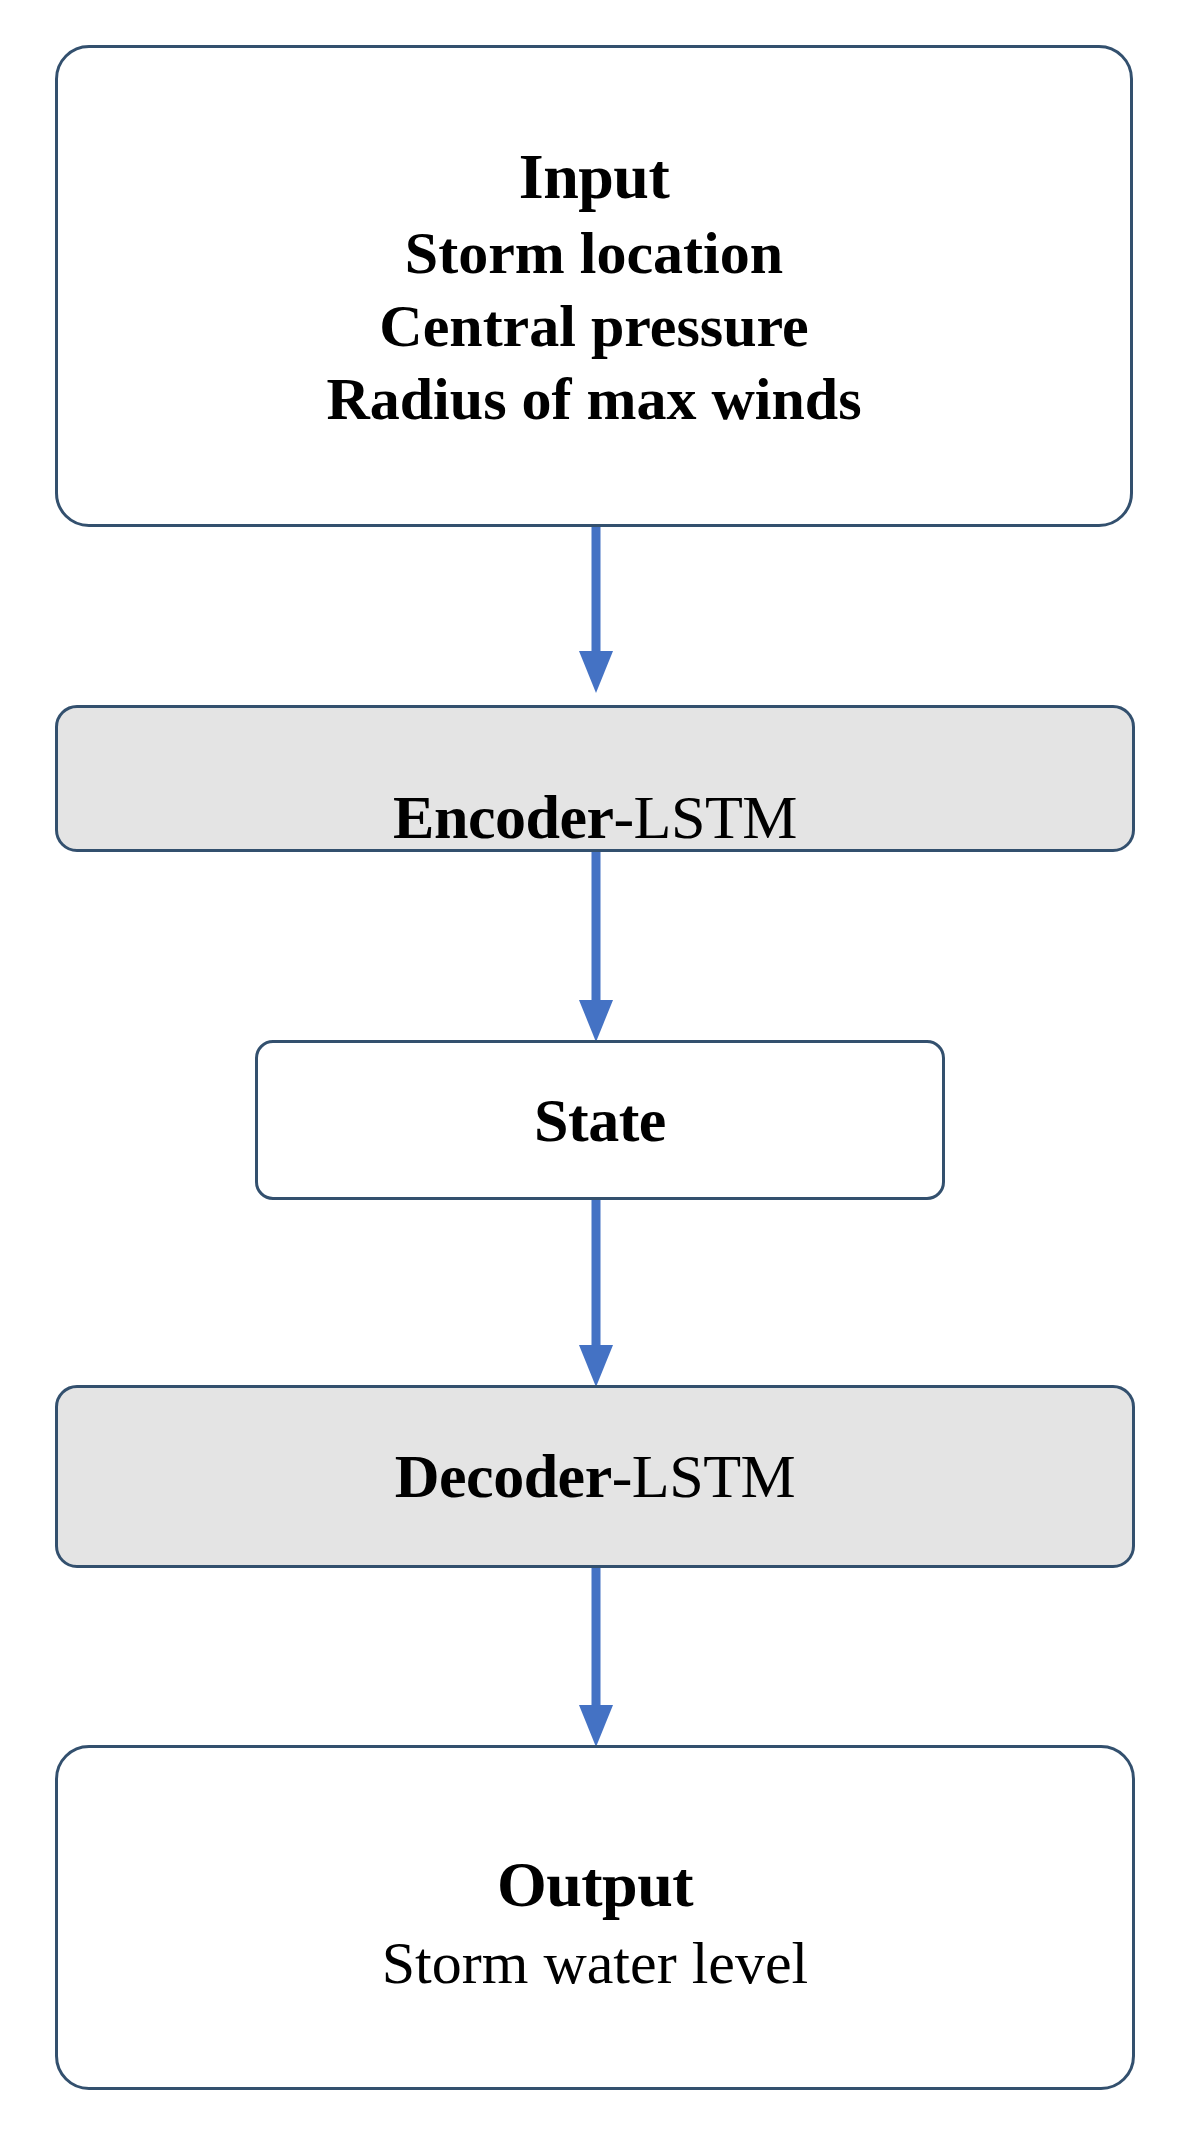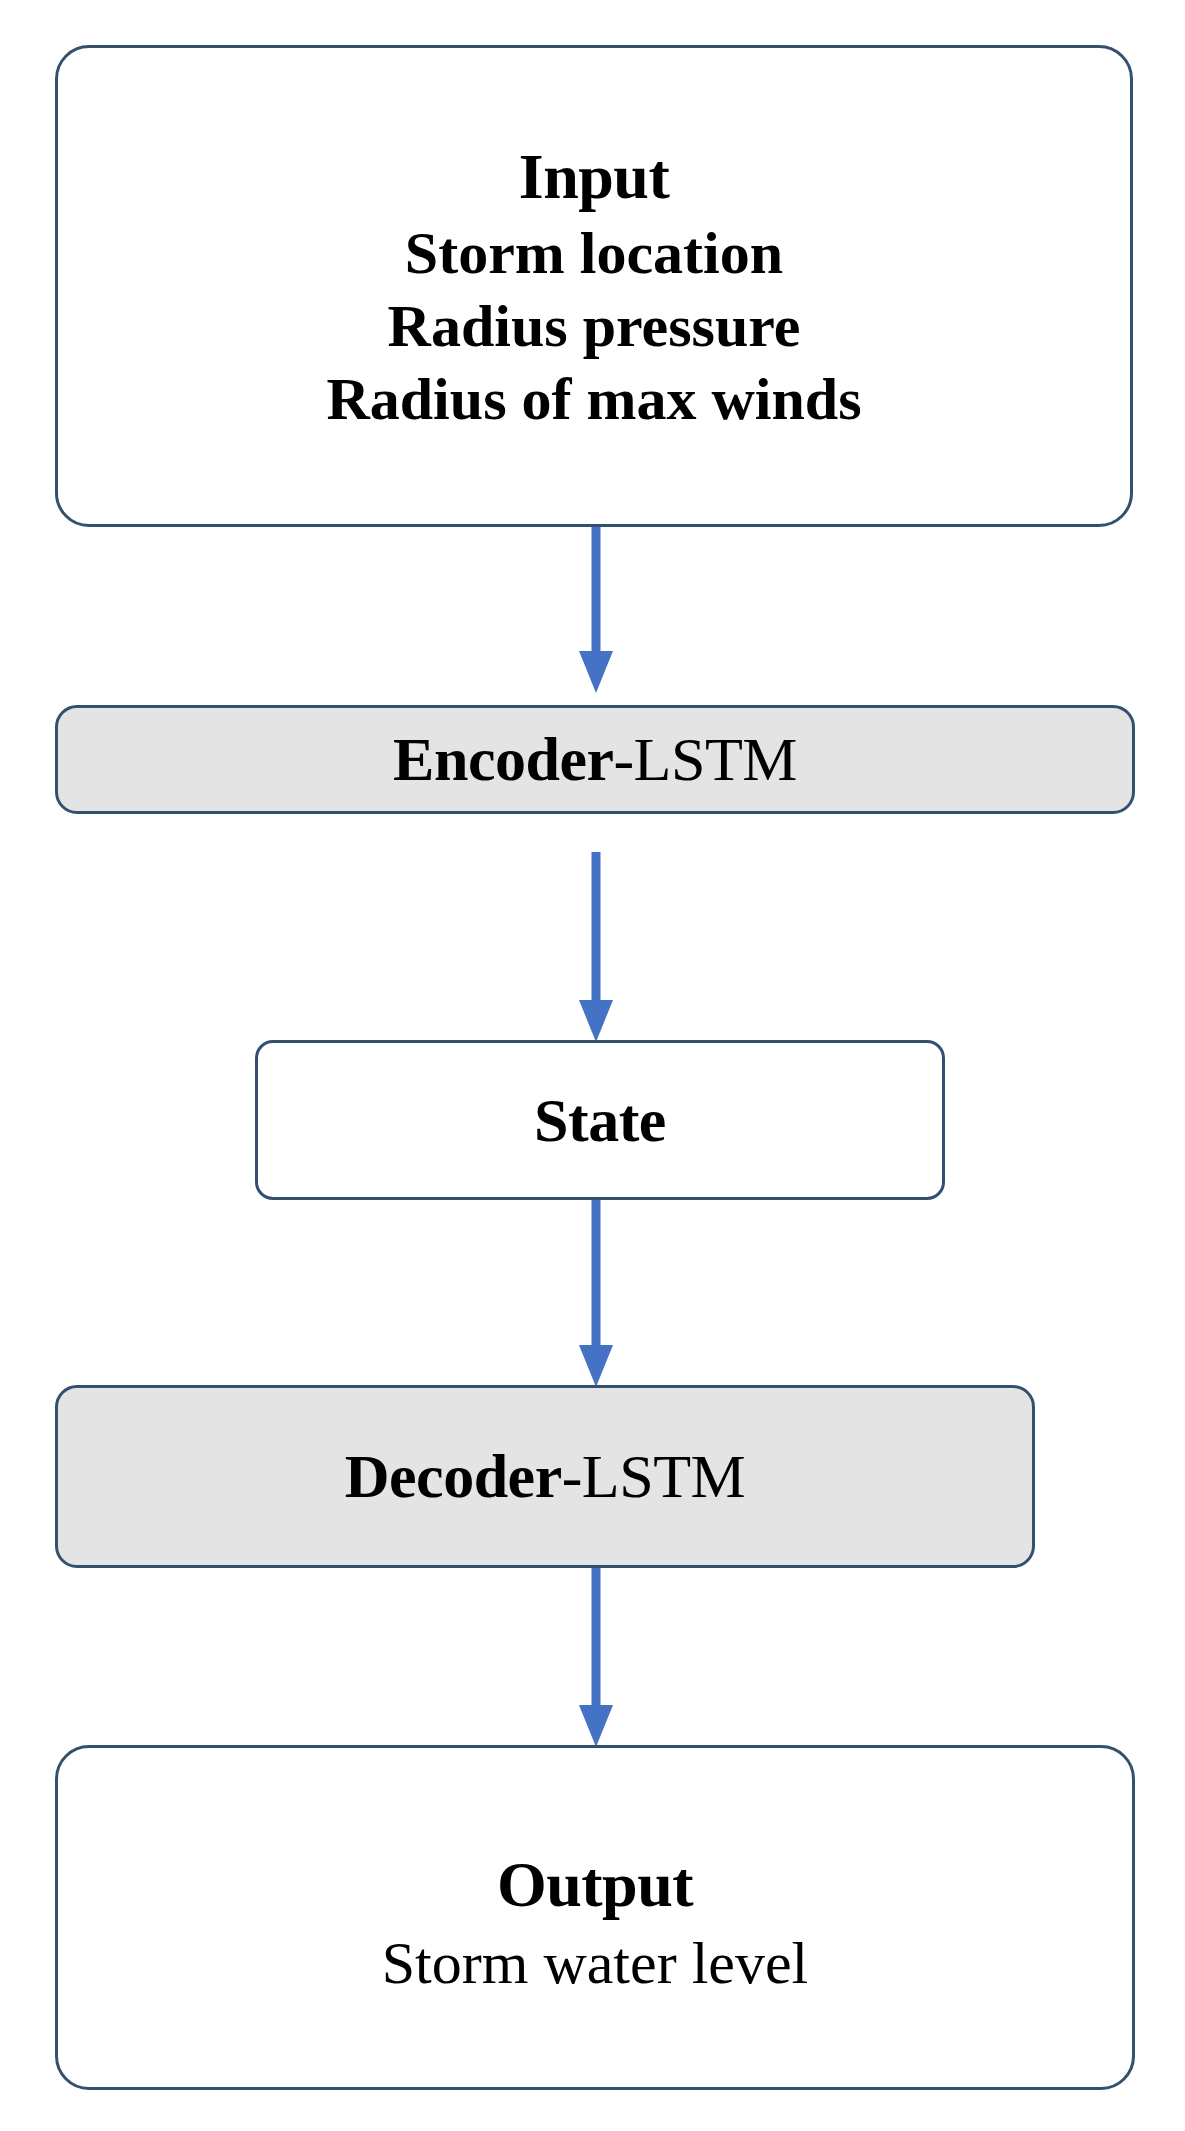--- a/index.html
+++ b/index.html
@@ -49,23 +49,23 @@
   }
   .node-line {
     font-weight: normal;
     font-size: 60px;
     line-height: 1.18;
     white-space: nowrap;
   }
 
   
   #box-input   { left: 55px;  top: 45px;   width: 1078px; height: 482px; padding-top: 6px; }
-  #box-encoder { left: 55px;  top: 705px;  width: 1080px; height: 109px; }
+  #box-encoder { left: 55px;  top: 705px;  width: 1080px; height: 147px; justify-content: flex-end; }
   #box-state   { left: 255px; top: 1040px; width: 690px;  height: 160px; border-radius: 18px; }
-  #box-decoder { left: 55px;  top: 1385px; width: 980px; height: 183px; }
+  #box-decoder { left: 55px;  top: 1385px; width: 1080px; height: 183px; }
   #box-output  { left: 55px;  top: 1745px; width: 1080px; height: 345px; padding-top: 16px; }
 
   #box-input .node-title  { font-size: 64px; margin-bottom: 6px; }
   #box-output .node-title { font-size: 64px; margin-bottom: 10px; }
   #box-input .node-line   { margin-top: 2px; font-weight: bold; }
   #box-output .node-line  { }
 
   
   .arrow {
     position: absolute;
@@ -82,21 +82,21 @@
 </head>
 <body>
 
 <div id="canvas">
 
   <div class="node" id="box-input">
     <div class="node-title">
       <span>Input</span><span class="regular"></span>
     </div>
     <div class="node-line">Storm location</div>
-    <div class="node-line">Radius pressure</div>
+    <div class="node-line">Central pressure</div>
     <div class="node-line">Radius of max winds</div>
   </div>
 
   <div class="arrow" id="arrow-1">
     <svg viewBox="0 0 44 166" preserveAspectRatio="none">
       <line x1="22" y1="0" x2="22" y2="132" stroke="#4472C4" stroke-width="9"></line>
       <polygon points="22,166 5,124 39,124" fill="#4472C4"></polygon>
     </svg>
   </div>
 

